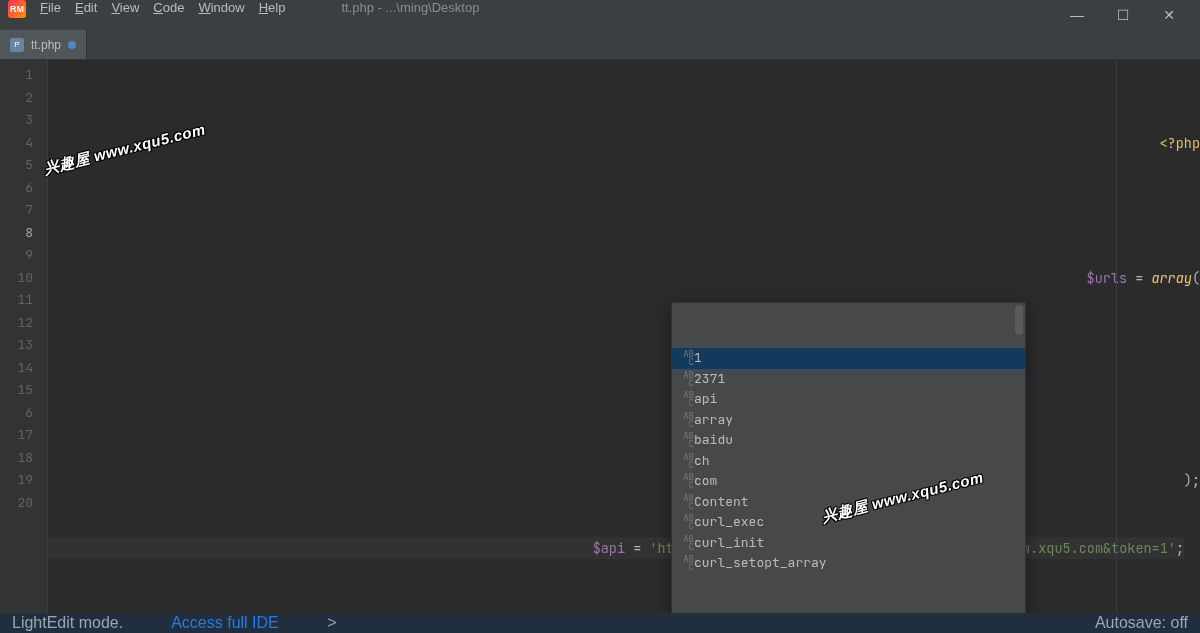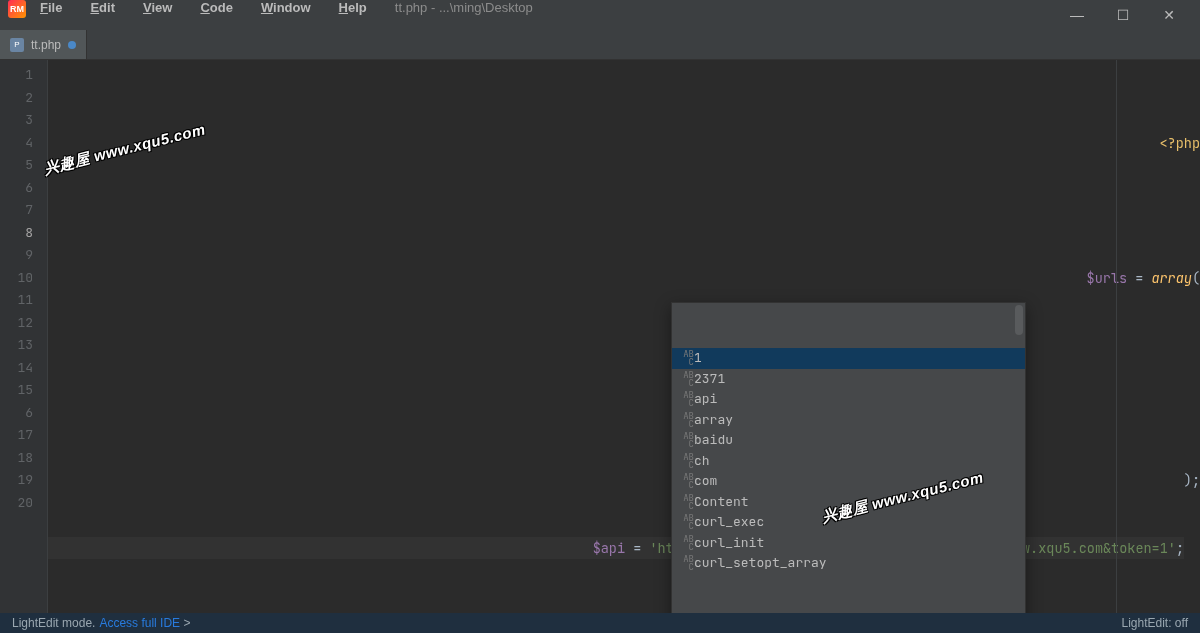--- a/index.html
+++ b/index.html
@@ -22,24 +22,24 @@
   color: #bbbbbb;
 }
 .app-icon {
   width: 18px; height: 18px;
   background: linear-gradient(135deg, #ff2d55 0%, #ff9500 100%);
   border-radius: 3px;
   margin-right: 14px;
   display: flex; align-items: center; justify-content: center;
   font-size: 9px; font-weight: bold; color: #fff;
 }
-.menubar { display: flex; gap: 28px; font-weight: bold; }
+.menubar { display: flex; gap: 14px; }
 .menubar span { cursor: default; }
 .menubar .u { text-decoration: underline; text-decoration-thickness: 1px; }
-.window-title { margin-left: 28px; color: #8c8c8c; }
+.window-title { margin-left: 56px; color: #8c8c8c; }
 .win-controls {
   margin-left: auto;
   display: flex;
   gap: 0;
 }
 .win-btn {
   width: 46px; height: 30px;
   display: flex; align-items: center; justify-content: center;
   color: #bbbbbb; font-size: 14px;
 }
@@ -144,23 +144,23 @@
   background:#595b5d; border-radius:4px;
 }
 
 .statusbar {
   height: 20px;
   background: #1f2f3f;
   color: #9aa7b0;
   display: flex;
   align-items: center;
   padding: 0 12px;
-  font-size: 12px;
-  position: absolute;
-  bottom: 0; left: 0; right: 0;
+  font-size: 16px;
+  position: absolute;
+  bottom: 0; left: 0; right: 0; gap: 44px;
 }
 .statusbar .link { color: #287bde; margin-left: 4px; }
 .statusbar .right { margin-left: auto; }
 
 .watermark {
   position: absolute;
   color: #fff;
   font-weight: bold;
   font-size: 15px;
   font-style: italic;
@@ -250,17 +250,17 @@
       <div class="ac-scrollbar"></div>
       
     </div>
   </div>
 </div>
 
 <div class="statusbar">
   <span>LightEdit mode.</span>
   <span class="link">Access full IDE</span>
   <span>&nbsp;&gt;</span>
-  <span class="right">LightEdit: off</span>
+  <span class="right">Autosave: off</span>
 </div>
 
 <div class="watermark" style="left:42px; top:140px;">兴趣屋 www.xqu5.com</div>
 <div class="watermark" style="left:820px; top:488px;">兴趣屋 www.xqu5.com</div>
 
 </body></html>

